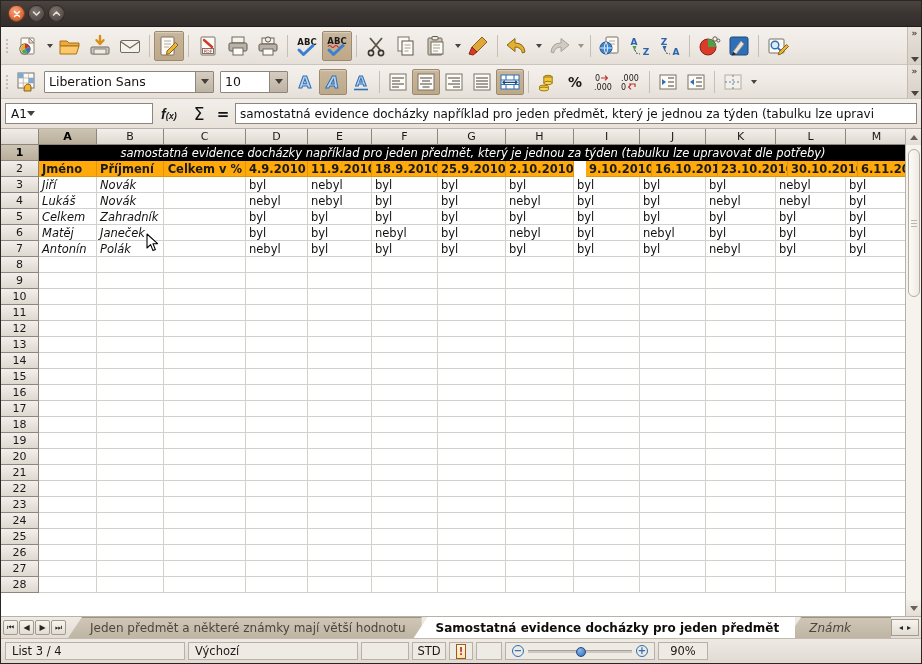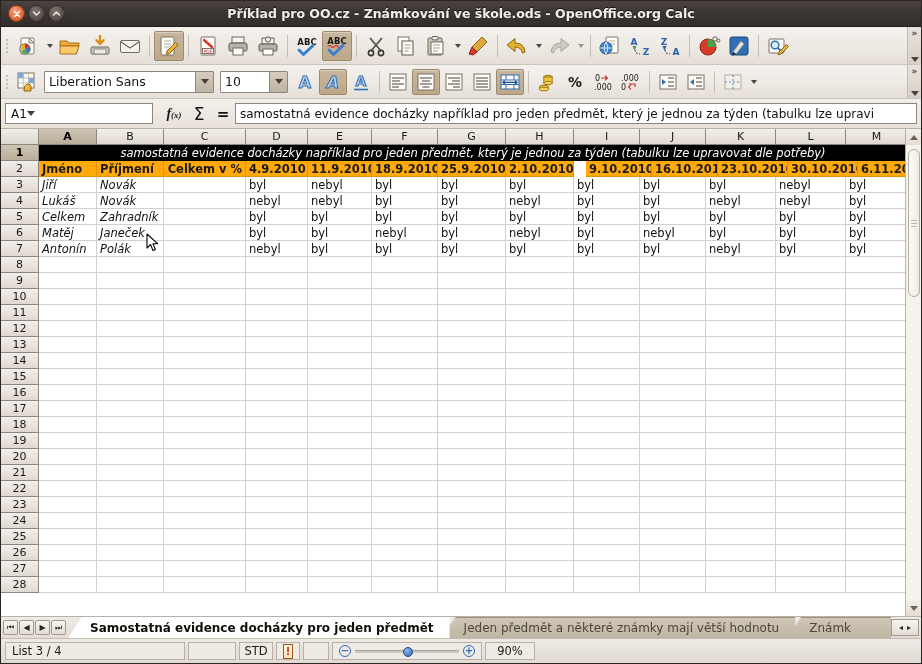--- a/index.html
+++ b/index.html
@@ -127,22 +127,22 @@
     display:flex; align-items:center;
     border-bottom: 1px solid #b9b1a8;
     padding: 0 4px;
   }
   .namebox {
     width: 148px; height: 21px; background:#fff; border:1px solid #8e867d;
     display:flex;align-items:center; position:relative; margin-right:8px;
   }
   .namebox .nval { padding-left:5px; font-size:12px; color:#111; }
   .fx {
-    width:26px; text-align:center; font-style:italic; font-weight:bold; font-size:14px;
-    color:#1a1a1a; font-family:Liberation Serif, serif;
+    width:26px; text-align:left; font-style:italic; font-weight:bold; font-size:14px;
+    color:#1a1a1a; font-family:Liberation Sans, sans-serif;
   }
   .sigma { width:24px; text-align:center; font-size:17px; color:#111; font-family:"DejaVu Sans","Liberation Sans",sans-serif;}
   .eq { width:24px; text-align:center; font-size:15px; color:#111; font-weight:bold;}
   .input-line {
     flex:1; height:21px; background:#fff; border:1px solid #8e867d;
     display:flex; align-items:center; overflow:hidden;
   }
   .input-line span {
     padding-left:4px; font-size:12px; color:#111; white-space:nowrap;
     font-family:"DejaVu Sans","Liberation Sans",sans-serif;
@@ -240,21 +240,21 @@
     background: linear-gradient(to bottom,#cfc6b7,#bfb5a3);
     border-top:1px solid #9d947f;
     clip-path: polygon(14px 0, 100% 0, calc(100% - 0px) 100%, 0 100%);
     margin-right:-8px;
     font-family:"DejaVu Sans","Liberation Sans",sans-serif;
   }
   .tab.active {
     background:#ffffff; color:#100d09; font-weight:bold;
     border-top:1px solid #ffffff; z-index:5;
   }
-  .tab.last { overflow:hidden; }
+  .tab.last { overflow:hidden;font-style:italic; }
   .tab-slider {
     width:28px; border:1px solid #a29a90; margin:2px 2px 2px 0;
     background: linear-gradient(to bottom,#f7f4ef,#e2dcd3);
     display:flex;align-items:center;justify-content:center; gap:4px; font-size:8px; color:#2a251f;
     flex:0 0 28px;
   }
 
   
   .statusbar {
     flex:0 0 24px; height:24px;
@@ -305,21 +305,20 @@
         <svg width="9" height="7" viewBox="0 0 9 7">
           <path d="M1.5 2 L4.5 5 L7.5 2" stroke="#e8e2dd" stroke-width="1.6" fill="none" stroke-linecap="round" stroke-linejoin="round"></path>
         </svg>
       </div>
       <div class="wb wb-max">
         <svg width="9" height="7" viewBox="0 0 9 7">
           <path d="M1.5 5 L4.5 2 L7.5 5" stroke="#e8e2dd" stroke-width="1.6" fill="none" stroke-linecap="round" stroke-linejoin="round"></path>
         </svg>
       </div>
     </div>
-    <div class="title-text">Příklad pro OO.cz - Známkování ve škole.ods - OpenOffice.org Calc</div>
   </div>
 
 
   <div class="toolbar">
     <div class="grip">
         <i></i>
         <i></i>
         <i></i>
         <i></i>
       </div>
@@ -1183,32 +1182,33 @@
   </div>
 
   <div class="tabrow">
     <div class="navbtns">
       <div class="navb">⏮</div>
       <div class="navb">◀</div>
       <div class="navb">▶</div>
       <div class="navb">⏭</div>
     </div>
     <div class="tabs">
+      <div class="tab">Jeden předmět a některé známky mají větší hodnotu</div>
       <div class="tab active">Samostatná evidence docházky pro jeden předmět</div>
-      <div class="tab">Jeden předmět a některé známky mají větší hodnotu</div>
       <div class="tab last" style="flex:1 1 auto; padding-right:4px;">Známk</div>
     </div>
     <div class="tab-slider">
       <span>◂</span>
       <span>▸</span>
     </div>
   </div>
 
   <div class="statusbar">
     <div class="sb sb-sheet">List 3 / 4</div>
+    <div class="sb sb-style">Výchozí</div>
     <div class="sb sb-blank1"></div>
     <div class="sb sb-std c">STD</div>
     <div class="sb sb-modified c">
       <div class="warnicon">!</div>
     </div>
     <div class="sb sb-blank2"></div>
     <div class="sb sb-zoomslider">
       <div class="zs-circ">−</div>
       <div class="zs-line">
         <div class="zs-handle"></div>

